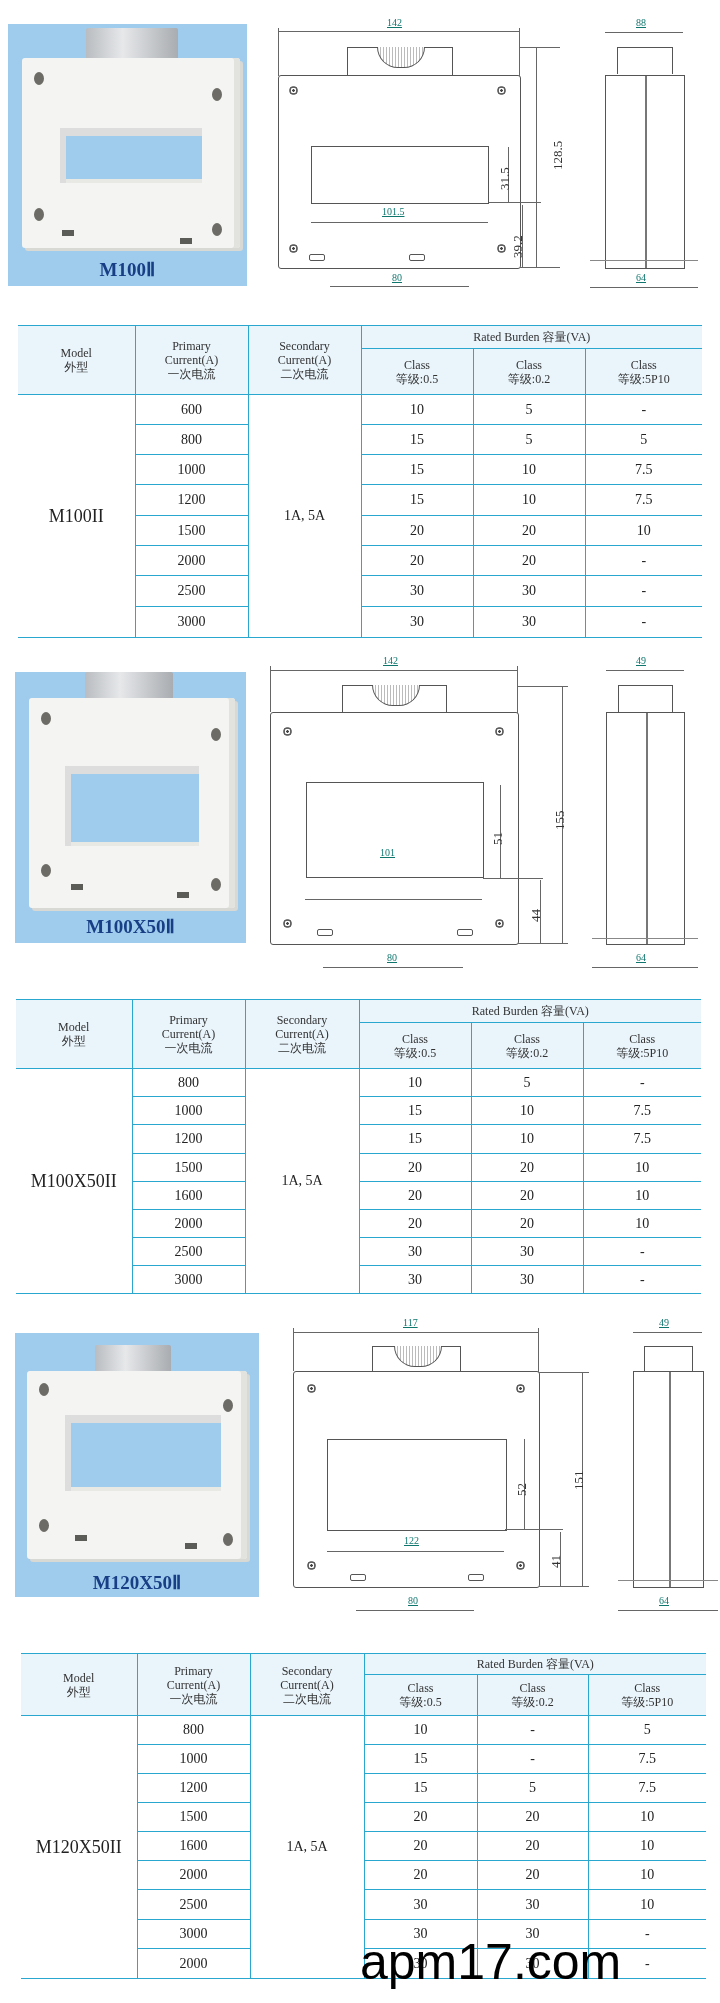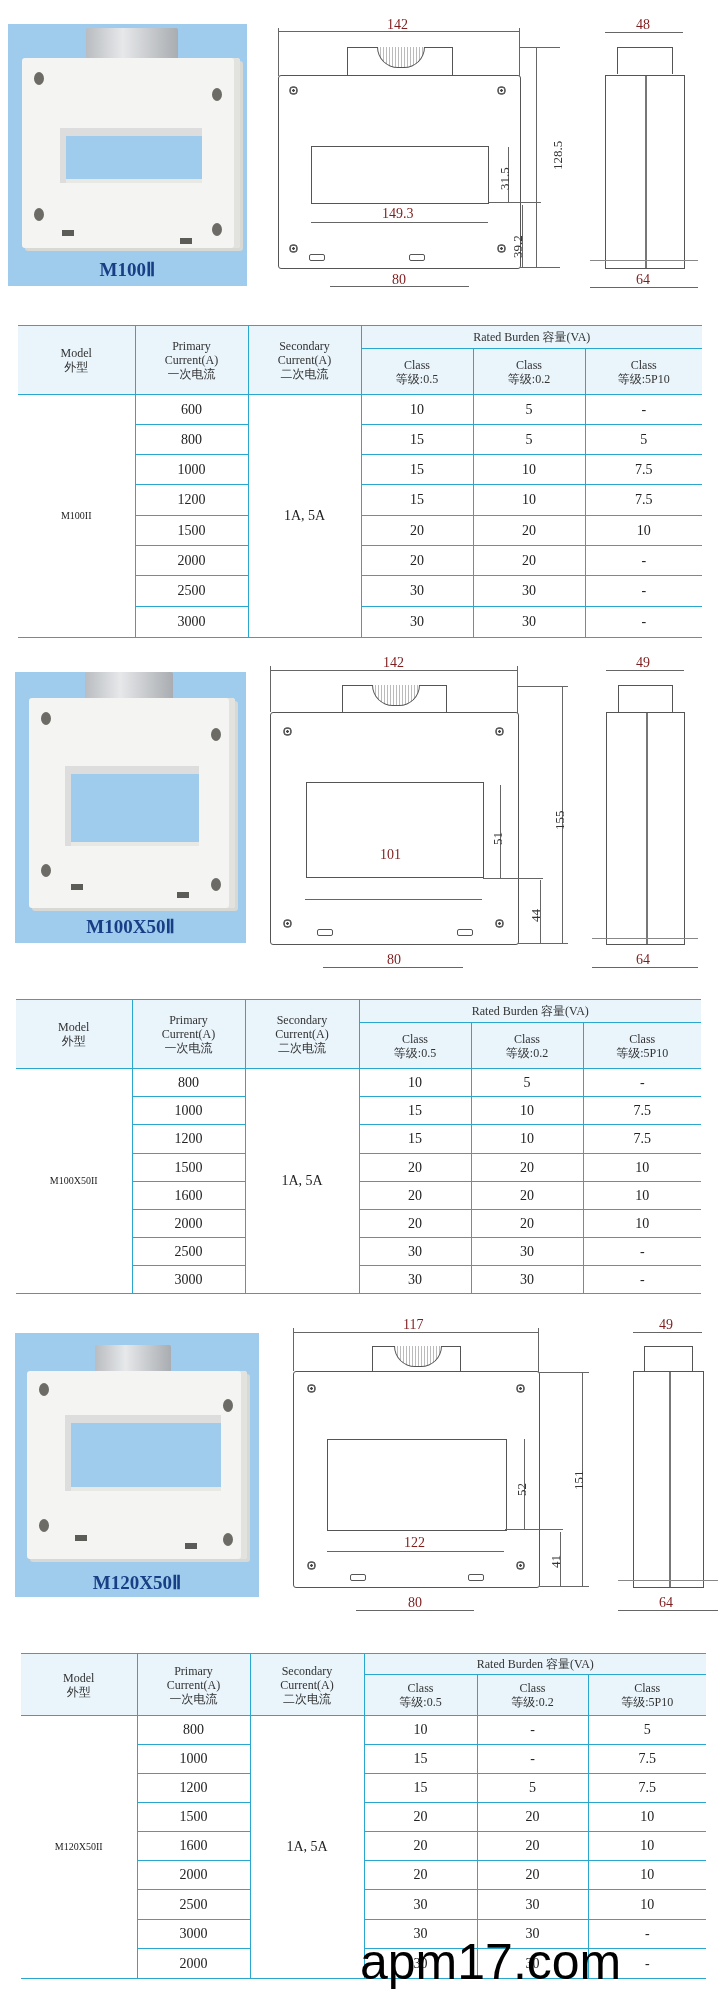--- a/index.html
+++ b/index.html
@@ -7,35 +7,35 @@
   .abs{position:absolute;}
   .photo{position:absolute;background:#9fcbec;overflow:hidden;}
   .photo .ct{position:absolute;background:#f4f4f2;border-radius:3px;box-shadow:3px 3px 0 #d8d8d4, inset -6px 0 0 #e2e2de;}
   .photo .ct .win{position:absolute;background:#9fcbec;box-shadow:inset 6px 8px 0 #ddd,inset 0 -4px 0 #e8e8e5;}
   .photo .ct .hole{position:absolute;width:10px;height:13px;border-radius:50%;background:#6d6b66;}
   .photo .ct .slot{position:absolute;width:12px;height:6px;background:#5b5b58;}
   .photo .term{position:absolute;background:linear-gradient(90deg,#b9bcc0,#e6e8ea 40%,#a9acb0);border-radius:2px;}
   .photo .lbl{position:absolute;left:0;right:0;text-align:center;color:#183f86;font-weight:bold;font-size:19px;font-family:"Liberation Serif",serif;}
   .dw{position:absolute;border:1px solid #555;border-radius:3px;background:#fff;}
   .line{position:absolute;background:#666;}
-  .dim{position:absolute;font-size:14px;color:#7f1d1d;font-family:"Liberation Serif",serif;}
+  .dim{position:absolute;font-size:10px;color:#0f766e;font-family:"Liberation Serif",serif;text-decoration:underline;}
   .vdim{position:absolute;font-size:13px;color:#333;transform:rotate(-90deg);transform-origin:left top;font-family:"Liberation Serif",serif;white-space:nowrap;}
   .screw{position:absolute;width:9px;height:9px;border:1px solid #555;border-radius:50%;box-sizing:border-box;background:radial-gradient(circle,#444 25%,#fff 30%,#fff 55%,#666 60%);}
   .foot{position:absolute;width:14px;height:5px;border:1px solid #555;border-radius:2px;background:#fff;}
   .termd{position:absolute;border:1px solid #555;border-bottom:none;background:#fff;}
   .termd .arc{position:absolute;left:50%;top:-1px;width:46px;height:20px;margin-left:-23px;border:1px solid #555;border-top:none;border-radius:0 0 23px 23px;background:repeating-linear-gradient(90deg,#fff 0 2px,#bbb 2px 3px);}
   .side{position:absolute;border:1px solid #555;background:#fff;}
   .side .mid{position:absolute;left:50%;top:0;bottom:0;width:2px;background:#777;}
   table.spec{position:absolute;border-collapse:collapse;font-family:"Liberation Serif","DejaVu Serif",serif;font-size:13px;color:#222;table-layout:fixed;}
   table.spec td,table.spec th{border:1px solid #2aa7cf;text-align:center;vertical-align:middle;padding:0;font-weight:normal;line-height:14px;}
   table.spec th{background:#e9f4fb;color:#333;font-size:12px;}
   table.spec tr td:first-child,table.spec tr th:first-child{border-left:none;}
   table.spec tr td:last-child,table.spec tr th:last-child{border-right:none;}
   table.spec td{font-size:14px;}
-  table.spec td.model{font-size:10px;text-align:center;}
+  table.spec td.model{font-size:18px;text-align:center;}
   .wm{position:absolute;font-family:"Liberation Sans","DejaVu Sans",sans-serif;font-size:50px;color:#000;letter-spacing:0;line-height:1;}
 </style>
 </head>
 <body>
 
 <div>
   <div class="photo" style="left:8px;top:24px;width:239px;height:262px;">
     <div class="term" style="left:78px;top:4px;width:92px;height:36px;"></div>
     <div class="ct" style="left:14px;top:34px;width:218px;height:190px;">
       <div class="hole" style="left:12px;top:14px;"></div>
@@ -60,37 +60,37 @@
     <div class="dw" style="left:278px;top:75px;width:241px;height:192px;">
       <div class="screw" style="left:10px;top:10px;"></div>
       <div class="screw" style="left:218px;top:10px;"></div>
       <div class="screw" style="left:10px;top:168px;"></div>
       <div class="screw" style="left:218px;top:168px;"></div>
       <div class="foot" style="left:30px;top:178px;"></div>
       <div class="foot" style="left:130px;top:178px;"></div>
       <div class="abs" style="left:32px;top:70px;width:176px;height:56px;border:1px solid #555;border-top-color:#555;"></div>
     </div>
     <div class="line" style="left:311px;top:222px;width:177px;height:1px;"></div>
-    <div class="dim" style="left:382px;top:206px;">149.3</div>
+    <div class="dim" style="left:382px;top:206px;">101.5</div>
     <div class="line" style="left:508px;top:147px;width:1px;height:55px;"></div>
     <div class="vdim" style="left:497px;top:190px;">31.5</div>
     <div class="line" style="left:536px;top:47px;width:1px;height:220px;"></div>
     <div class="vdim" style="left:550px;top:170px;">128.5</div>
     <div class="line" style="left:520px;top:47px;width:40px;height:1px;"></div>
     <div class="line" style="left:520px;top:267px;width:40px;height:1px;"></div>
     <div class="line" style="left:489px;top:202px;width:52px;height:1px;"></div>
     <div class="line" style="left:522px;top:205px;width:1px;height:62px;"></div>
     <div class="vdim" style="left:510px;top:258px;">39.2</div>
     <div class="line" style="left:330px;top:286px;width:139px;height:1px;"></div>
     <div class="dim" style="left:392px;top:272px;">80</div>
   </div>
 
   <div>
     <div class="line" style="left:605px;top:32px;width:78px;height:1px;"></div>
-    <div class="dim" style="left:636px;top:17px;">48</div>
+    <div class="dim" style="left:636px;top:17px;">88</div>
     <div class="termd" style="left:617px;top:47px;width:54px;height:26px;"></div>
     <div class="side" style="left:605px;top:75px;width:78px;height:192px;">
         <div class="mid"></div>
       </div>
     <div class="line" style="left:590px;top:260px;width:108px;height:1px;background:#888;"></div>
     <div class="line" style="left:590px;top:287px;width:108px;height:1px;"></div>
     <div class="dim" style="left:636px;top:272px;">64</div>
   </div>
 
   <table class="spec" style="left:18px;top:325px;width:684px;">

